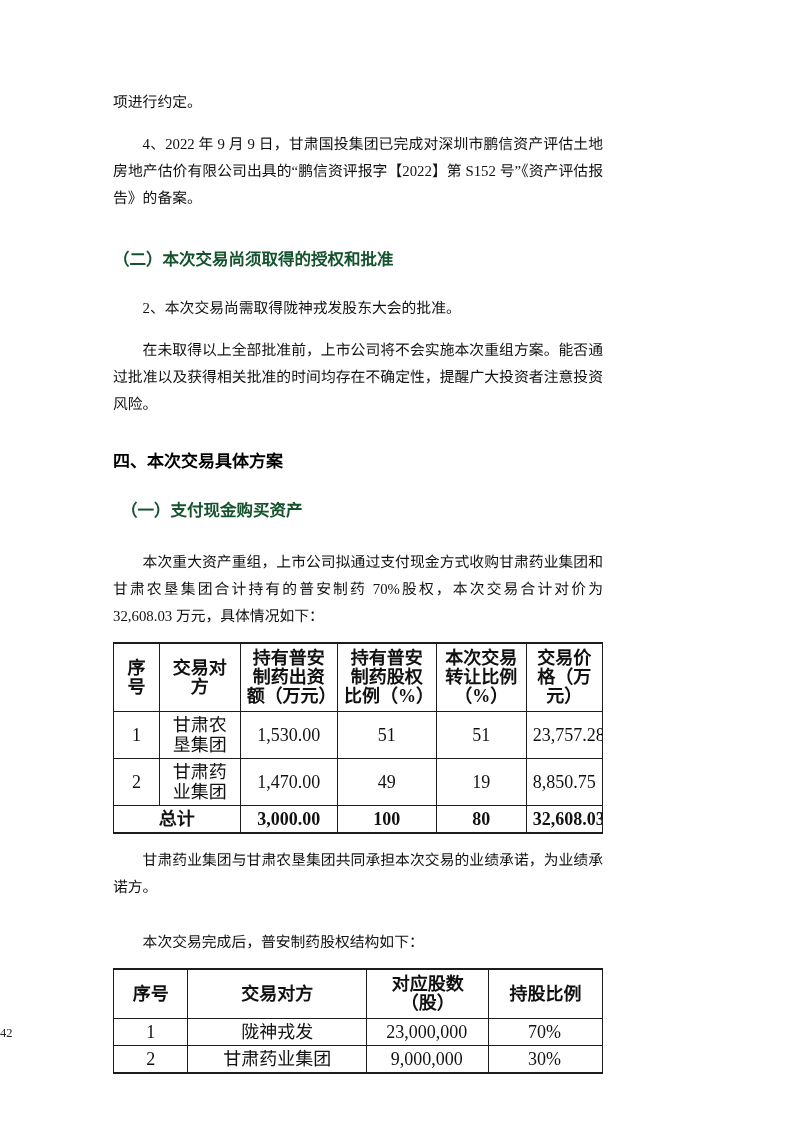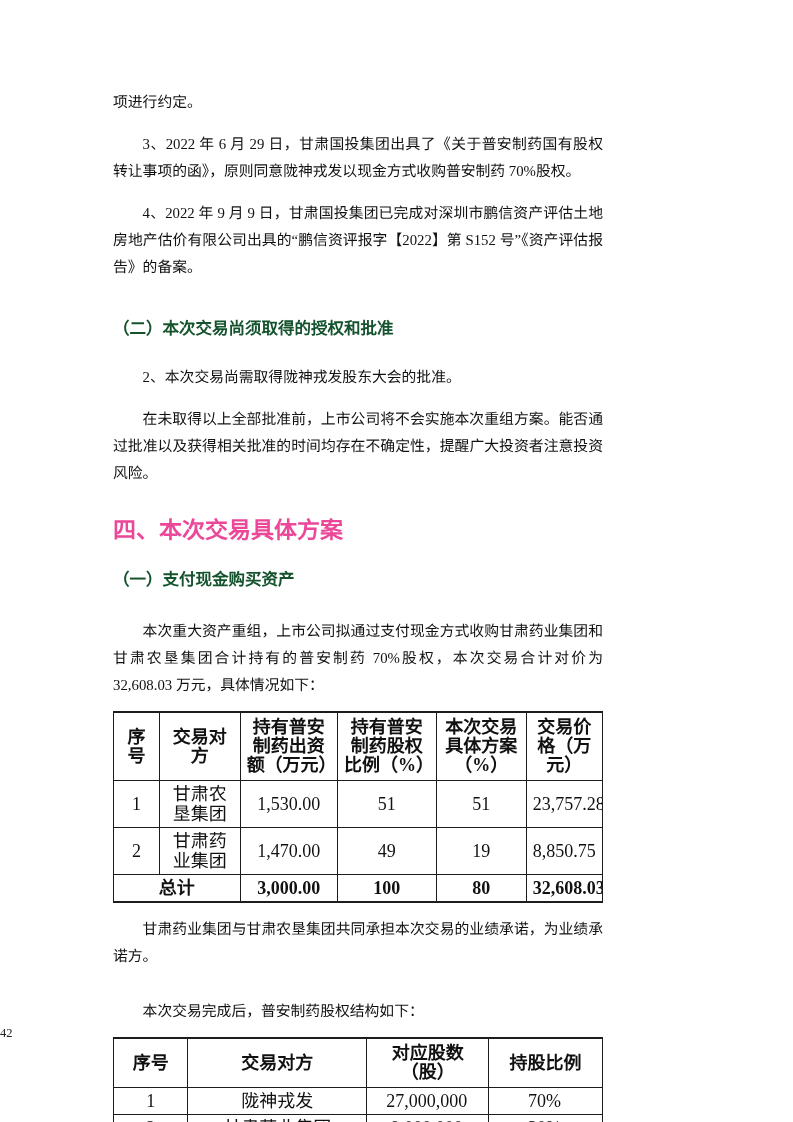--- a/index.html
+++ b/index.html
@@ -30,27 +30,27 @@
   h2.doc-h2 {
     font-family: "Liberation Sans", "DejaVu Sans", sans-serif;
     font-size: 16.5px;
     font-weight: bold;
     margin: 36px 0 25px 0;
     line-height: 22px;
     color: #14532d;
   }
   h1.doc-h1 {
     font-family: "Liberation Sans", "DejaVu Sans", sans-serif;
-    font-size: 23px;
+    font-size: 17px;
     font-weight: bold;
     margin: 31px 0 25px 0;
     line-height: 25px;
-    color: #ec4899;
+    color: #000000;
   }
-  h2.doc-h2b { margin: 0 0 19px 0; }
+  h2.doc-h2b { margin: 0 0 19px 8px; }
   table {
     width: 100%;
     border-collapse: collapse;
     table-layout: fixed;
     border-top: 2.5px solid #1c1c1c;
     border-bottom: 2.5px solid #1c1c1c;
     font-size: 18px;
     margin: 0 0 17px 0;
   }
   th, td {
@@ -82,21 +82,20 @@
     font-family: "Liberation Serif", "DejaVu Serif", serif;
   }
 </style>
 </head>
 <body>
 
 <div class="page">
 
   <p>项进行约定。</p>
 
-  <p class="indent">3、2022 年 6 月 29 日，甘肃国投集团出具了《关于普安制药国有股权转让事项的函》，原则同意陇神戎发以现金方式收购普安制药 70%股权。</p>
 
   <p class="indent">4、2022 年 9 月 9 日，甘肃国投集团已完成对深圳市鹏信资产评估土地房地产估价有限公司出具的“鹏信资评报字【2022】第 S152 号”《资产评估报告》的备案。</p>
 
   <h2 class="doc-h2">（二）本次交易尚须取得的授权和批准</h2>
 
 
   <p class="indent">2、本次交易尚需取得陇神戎发股东大会的批准。</p>
 
   <p class="indent">在未取得以上全部批准前，上市公司将不会实施本次重组方案。能否通过批准以及获得相关批准的时间均存在不确定性，提醒广大投资者注意投资风险。</p>
 
@@ -114,21 +113,21 @@
       <col style="width:20.2%">
       <col style="width:18.4%">
       <col style="width:15.6%">
     </colgroup>
     <thead>
       <tr>
         <th>序号</th>
         <th>交易对方</th>
         <th>持有普安制药出资额（万元）</th>
         <th>持有普安制药股权比例（%）</th>
-        <th>本次交易具体方案（%）</th>
+        <th>本次交易转让比例（%）</th>
         <th>交易价格（万元）</th>
       </tr>
     </thead>
     <tbody>
       <tr>
         <td class="c">1</td>
         <td class="c">甘肃农垦集团</td>
         <td class="c">1,530.00</td>
         <td class="c">51</td>
         <td class="c">51</td>
@@ -168,21 +167,21 @@
         <th>序号</th>
         <th>交易对方</th>
         <th>对应股数（股）</th>
         <th>持股比例</th>
       </tr>
     </thead>
     <tbody>
       <tr>
         <td class="c">1</td>
         <td class="c">陇神戎发</td>
-        <td class="r">27,000,000</td>
+        <td class="r">23,000,000</td>
         <td class="r">70%</td>
       </tr>
       <tr>
         <td class="c">2</td>
         <td class="c">甘肃药业集团</td>
         <td class="r">9,000,000</td>
         <td class="r">30%</td>
       </tr>
     </tbody>
   </table>

